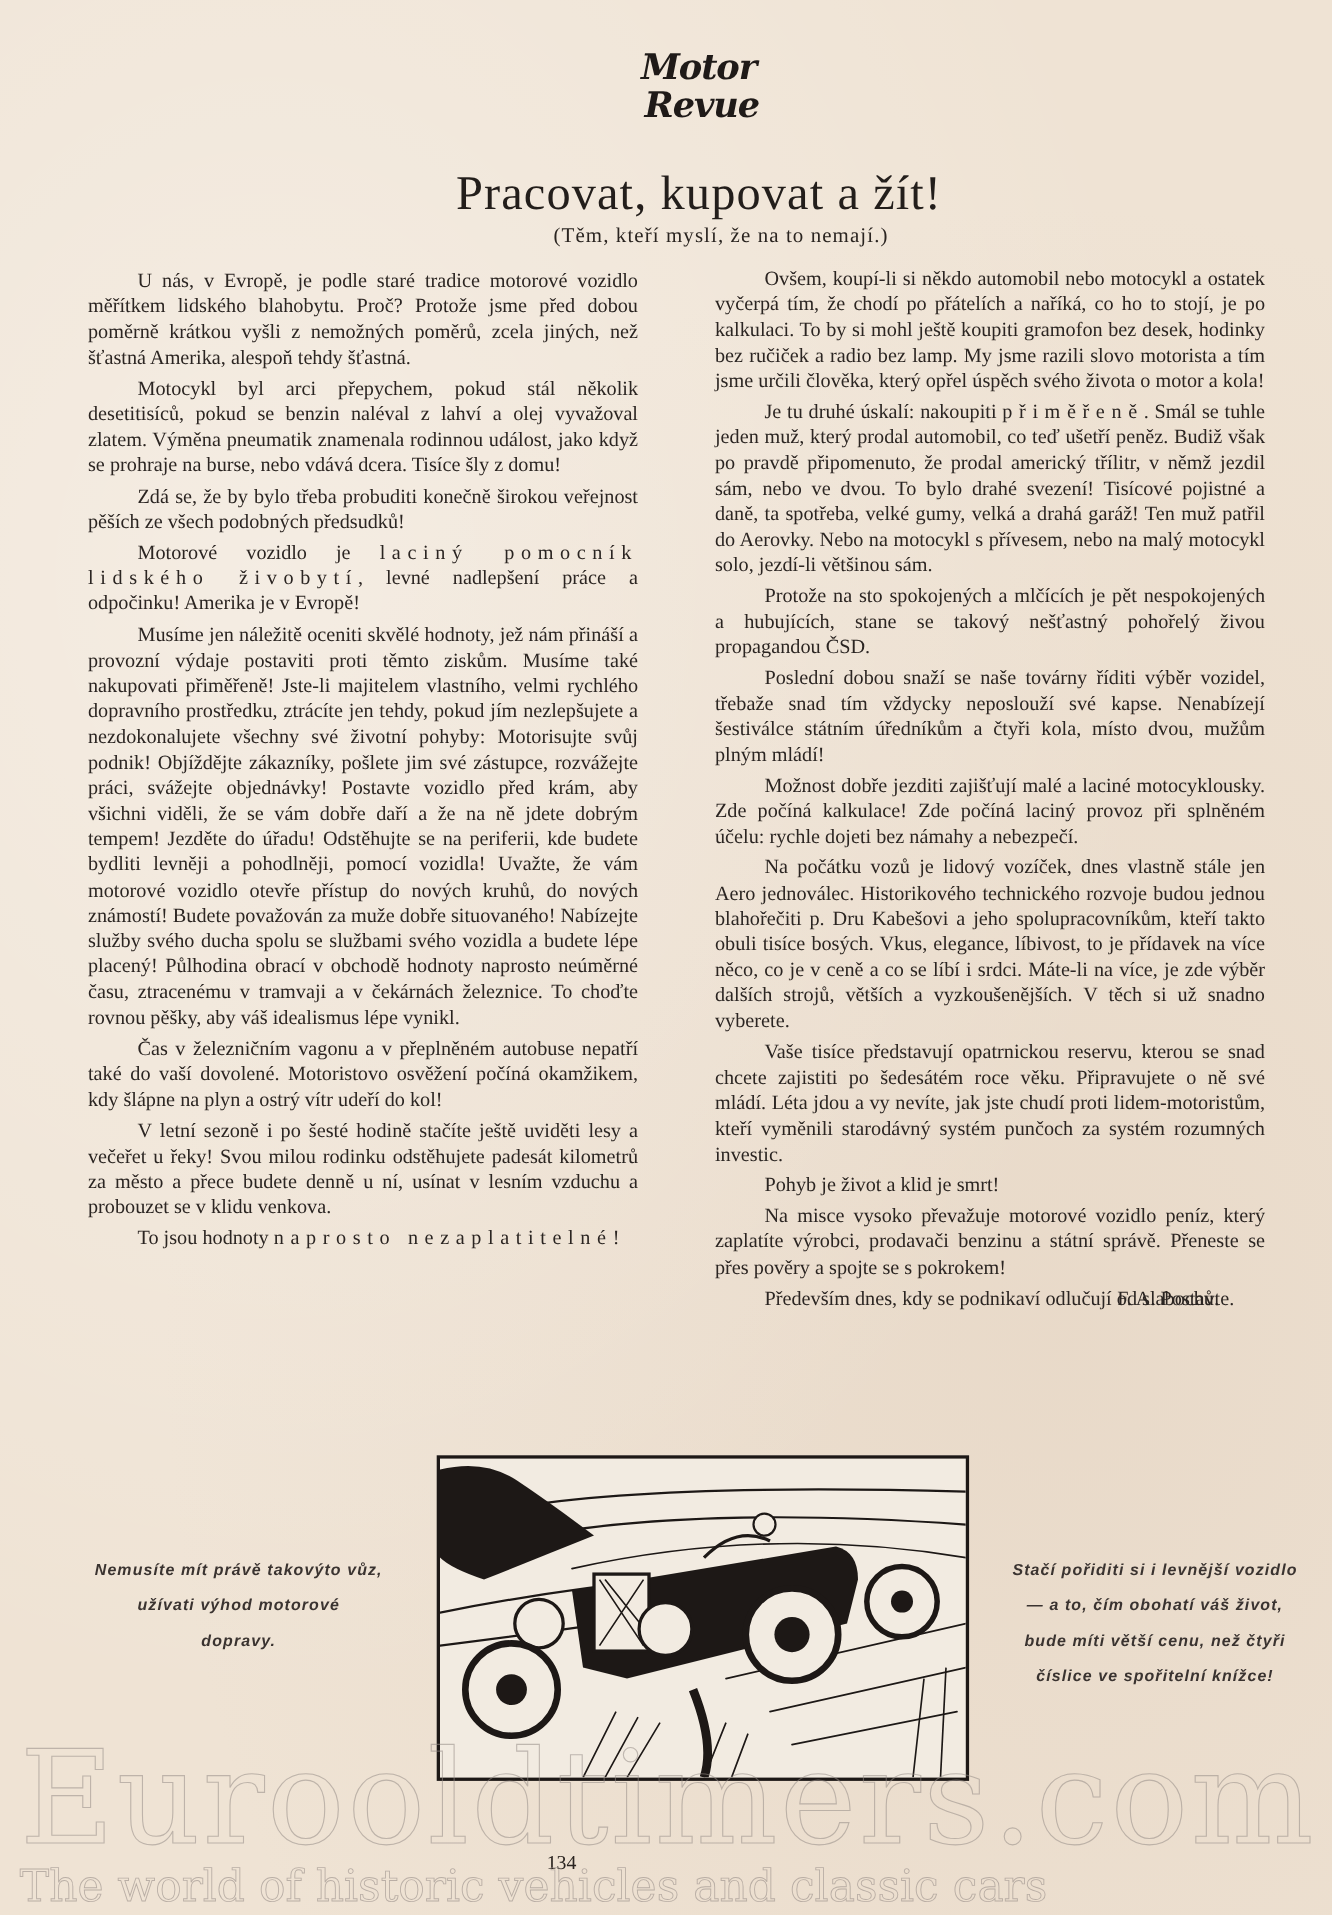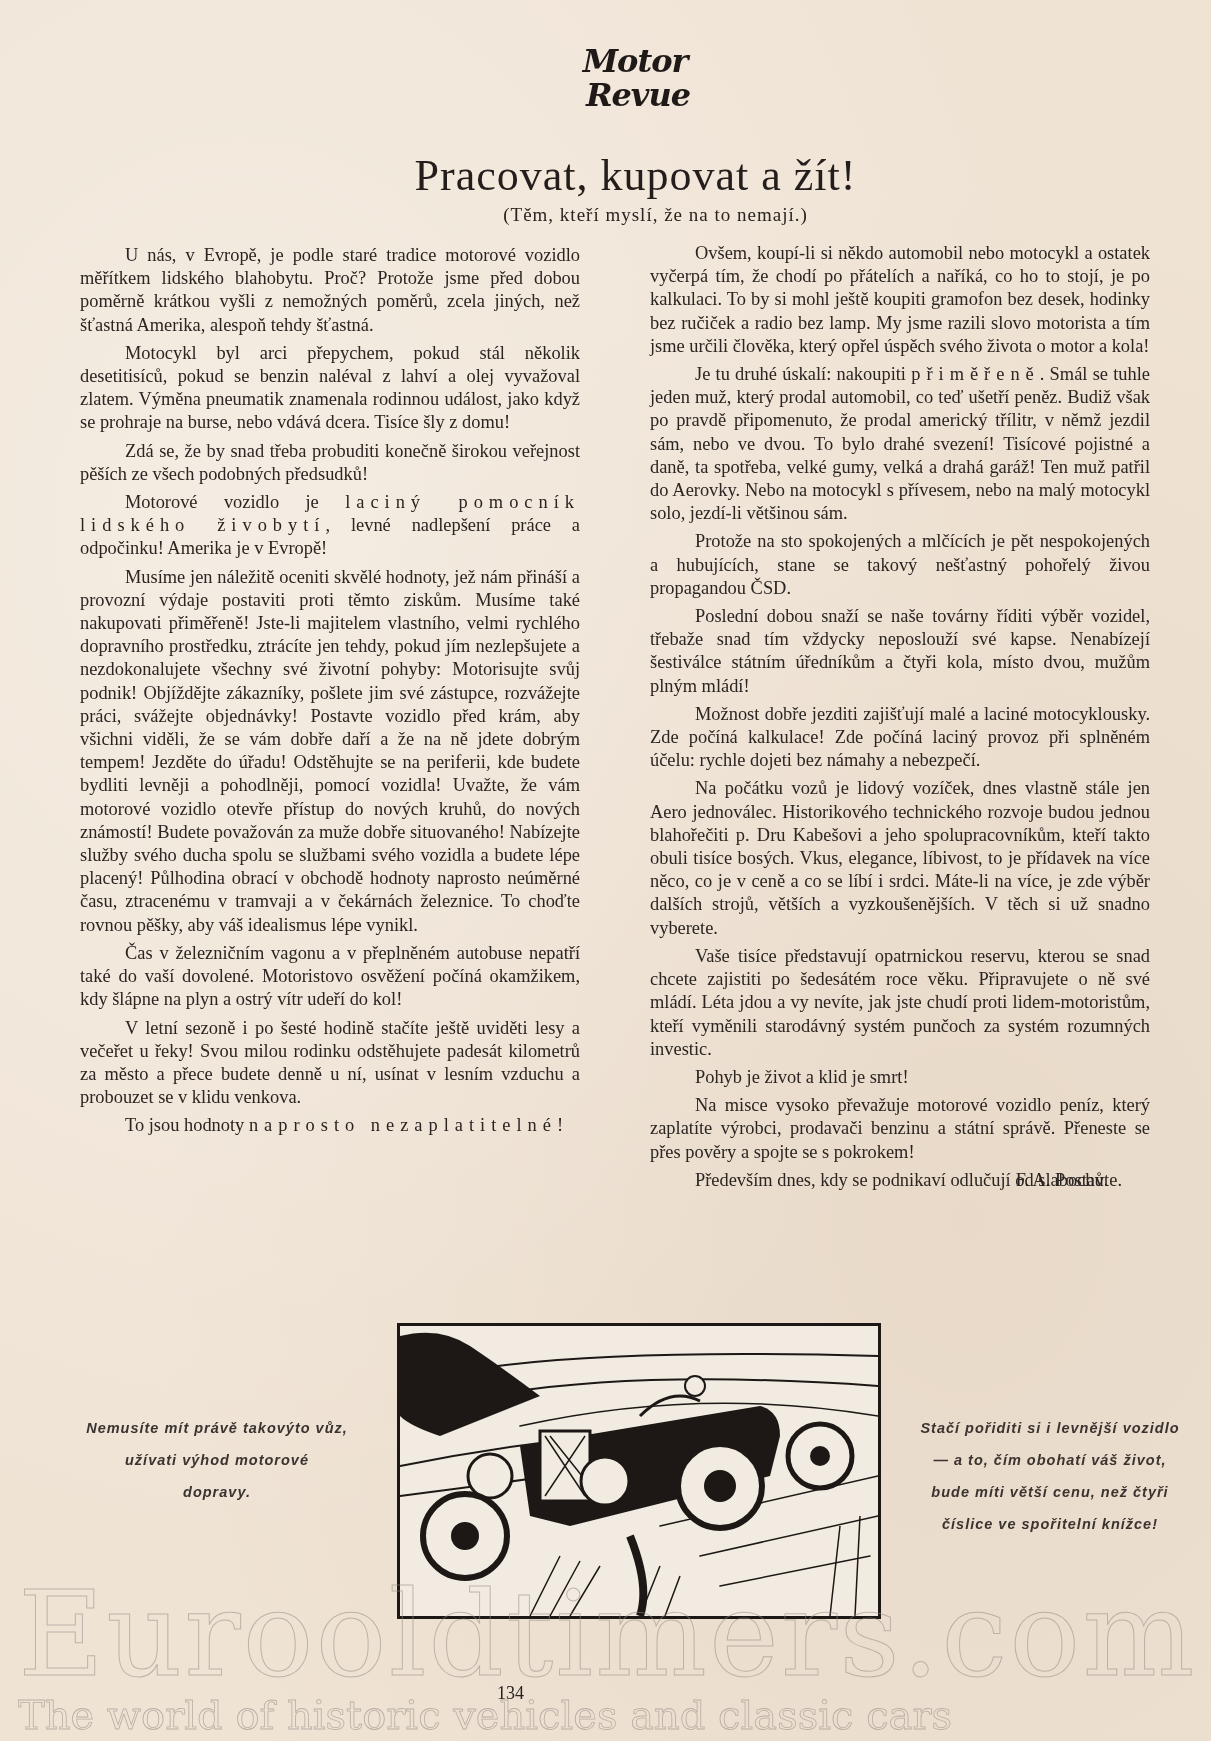--- a/index.html
+++ b/index.html
@@ -72,21 +72,21 @@
   <span class="l1">Motor</span>
   <span class="l2">Revue</span>
 </div>
 
 <div class="title">Pracovat, kupovat a žít!</div>
 <div class="subtitle">(Těm, kteří myslí, že na to nemají.)</div>
 
 <div class="col left" id="colL">
     <p>U nás, v Evropě, je podle staré tradice motorové vozidlo měřítkem lidského blahobytu. Proč? Protože jsme před dobou poměrně krátkou vyšli z nemožných poměrů, zcela jiných, než šťastná Amerika, alespoň tehdy šťastná.</p>
     <p>Motocykl byl arci přepychem, pokud stál několik desetitisíců, pokud se benzin naléval z lahví a olej vyvažoval zlatem. Výměna pneumatik znamenala rodinnou událost, jako když se prohraje na burse, nebo vdává dcera. Tisíce šly z domu!</p>
-    <p>Zdá se, že by snad třeba probuditi konečně širokou veřejnost pěších ze všech podobných předsudků!</p>
+    <p>Zdá se, že by bylo třeba probuditi konečně širokou veřejnost pěších ze všech podobných předsudků!</p>
     <p><span>Motorové vozidlo je </span><span class="sp">laciný pomocník lidského živobytí</span><span>, levné nadlepšení práce a odpočinku! Amerika je v Evropě!</span></p>
     <p>Musíme jen náležitě oceniti skvělé hodnoty, jež nám přináší a provozní výdaje postaviti proti těmto ziskům. Musíme také nakupovati přiměřeně! Jste-li majitelem vlastního, velmi rychlého dopravního prostředku, ztrácíte jen tehdy, pokud jím nezlepšujete a nezdokonalujete všechny své životní pohyby: Motorisujte svůj podnik! Objíždějte zákazníky, pošlete jim své zástupce, rozvážejte práci, svážejte objednávky! Postavte vozidlo před krám, aby všichni viděli, že se vám dobře daří a že na ně jdete dobrým tempem! Jezděte do úřadu! Odstěhujte se na periferii, kde budete bydliti levněji a pohodlněji, pomocí vozidla! Uvažte, že vám motorové vozidlo otevře přístup do nových kruhů, do nových známostí! Budete považován za muže dobře situovaného! Nabízejte služby svého ducha spolu se službami svého vozidla a budete lépe placený! Půlhodina obrací v obchodě hodnoty naprosto neúměrné času, ztracenému v tramvaji a v čekárnách železnice. To choďte rovnou pěšky, aby váš idealismus lépe vynikl.</p>
     <p>Čas v železničním vagonu a v přeplněném autobuse nepatří také do vaší dovolené. Motoristovo osvěžení počíná okamžikem, kdy šlápne na plyn a ostrý vítr udeří do kol!</p>
     <p>V letní sezoně i po šesté hodině stačíte ještě uviděti lesy a večeřet u řeky! Svou milou rodinku odstěhujete padesát kilometrů za město a přece budete denně u ní, usínat v lesním vzduchu a probouzet se v klidu venkova.</p>
     <p><span>To jsou hodnoty </span><span class="sp">naprosto nezaplatitelné</span><span>!</span></p>
   </div>
 <div class="col right" id="colR">
     <p>Ovšem, koupí-li si někdo automobil nebo motocykl a ostatek vyčerpá tím, že chodí po přátelích a naříká, co ho to stojí, je po kalkulaci. To by si mohl ještě koupiti gramofon bez desek, hodinky bez ručiček a radio bez lamp. My jsme razili slovo motorista a tím jsme určili člověka, který opřel úspěch svého života o motor a kola!</p>
     <p><span>Je tu druhé úskalí: nakoupiti </span><span class="sp">přiměřeně</span><span>. Smál se tuhle jeden muž, který prodal automobil, co teď ušetří peněz. Budiž však po pravdě připomenuto, že prodal americký třílitr, v němž jezdil sám, nebo ve dvou. To bylo drahé svezení! Tisícové pojistné a daně, ta spotřeba, velké gumy, velká a drahá garáž! Ten muž patřil do Aerovky. Nebo na motocykl s přívesem, nebo na malý motocykl solo, jezdí-li většinou sám.</span></p>
     <p>Protože na sto spokojených a mlčících je pět nespokojených a hubujících, stane se takový nešťastný pohořelý živou propagandou ČSD.</p>

